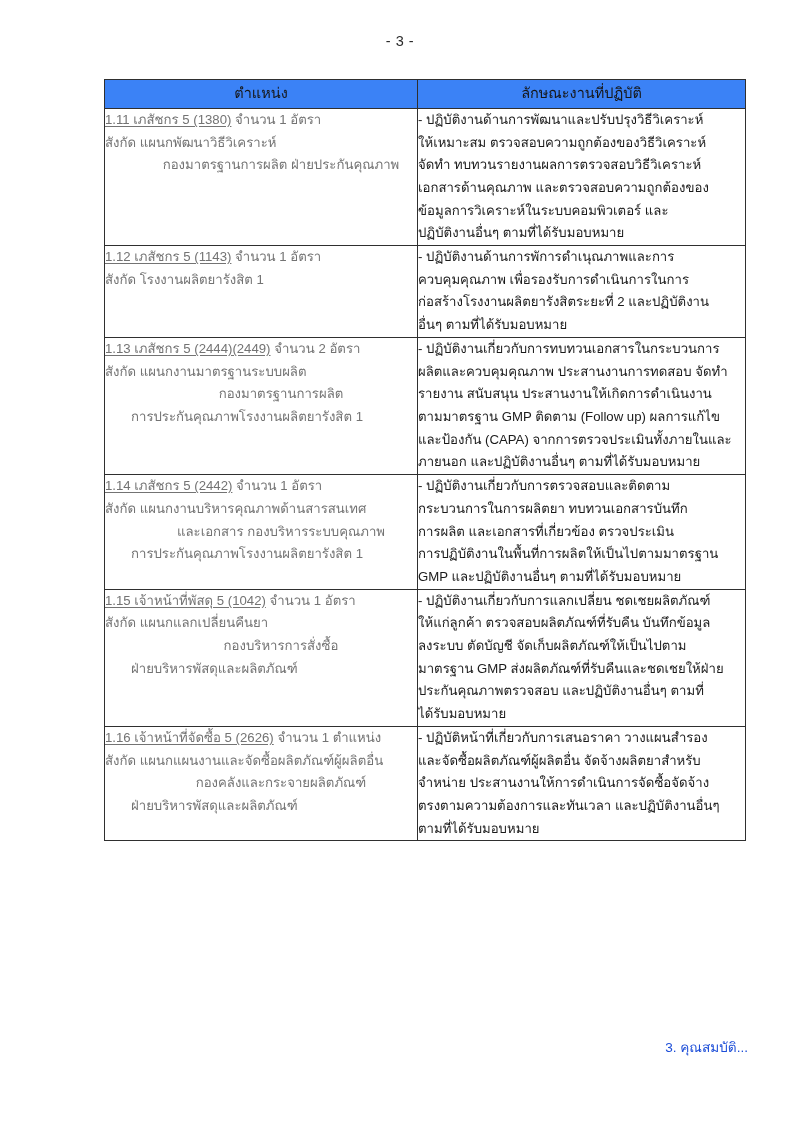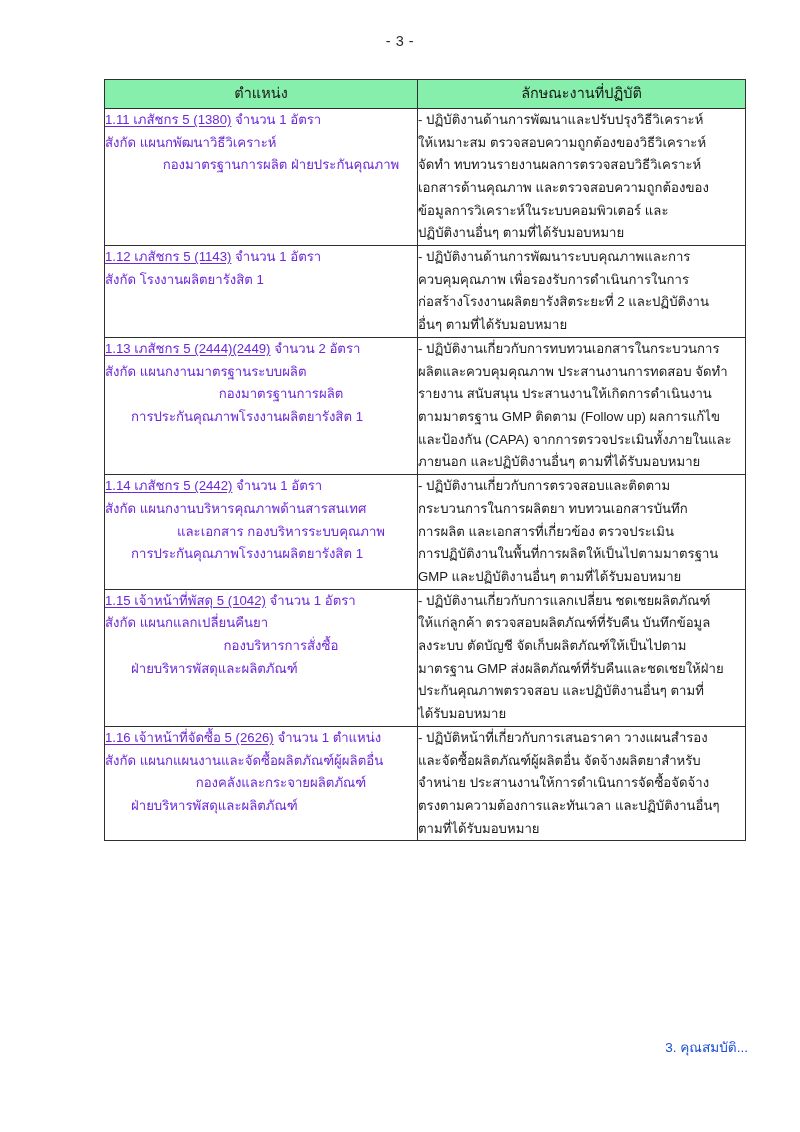--- a/index.html
+++ b/index.html
@@ -51,34 +51,34 @@
   .job-table col.c2 { width: 328px; }
 
   .job-table th,
   .job-table td {
     border: 1.1px solid #2f2f2f;
     vertical-align: top;
     padding: 0;
   }
 
   .job-table thead th {
-    background: #86efac;
+    background: #3b82f6;
     text-align: center;
     font-weight: normal;
     font-size: 14.5px;
     line-height: 1.3;
     padding: 4px 0 5px 0;
     color: #161616;
   }
 
   .cell-pos {
     padding: 7px 6px 11px 8px;
     font-size: 13.2px;
     line-height: 1.72;
-    color: #6d28d9;
+    color: #737373;
   }
   .cell-duty {
     padding: 7px 7px 11px 8px;
     font-size: 13.2px;
     line-height: 1.72;
     color: #1a1a1a;
   }
 
   .pos-title {
     display: block;
@@ -177,21 +177,21 @@
             <span class="duty-line">ข้อมูลการวิเคราะห์ในระบบคอมพิวเตอร์ และ</span>
             <span class="duty-line">ปฏิบัติงานอื่นๆ ตามที่ได้รับมอบหมาย</span>
           </td>
         </tr>
         <tr>
           <td class="cell-pos">
             <span class="pos-title"><span class="u">1.12 เภสัชกร 5 (1143)</span><span> จำนวน 1 อัตรา</span></span>
             <span class="pos-aff"><span class="u">สังกัด</span><span> โรงงานผลิตยารังสิต 1</span></span>
           </td>
           <td class="cell-duty">
-            <span class="duty-line">- ปฏิบัติงานด้านการพัฒนาระบบคุณภาพและการ</span>
+            <span class="duty-line">- ปฏิบัติงานด้านการพัการดำเนุณภาพและการ</span>
             <span class="duty-line">ควบคุมคุณภาพ เพื่อรองรับการดำเนินการในการ</span>
             <span class="duty-line">ก่อสร้างโรงงานผลิตยารังสิตระยะที่ 2 และปฏิบัติงาน</span>
             <span class="duty-line">อื่นๆ ตามที่ได้รับมอบหมาย</span>
           </td>
         </tr>
         <tr>
           <td class="cell-pos">
             <span class="pos-title"><span class="u">1.13 เภสัชกร 5 (2444)(2449)</span><span> จำนวน 2 อัตรา</span></span>
             <span class="pos-aff"><span class="u">สังกัด</span><span> แผนกงานมาตรฐานระบบผลิต</span></span>
             <span class="pos-sub indent-1">กองมาตรฐานการผลิต</span>

